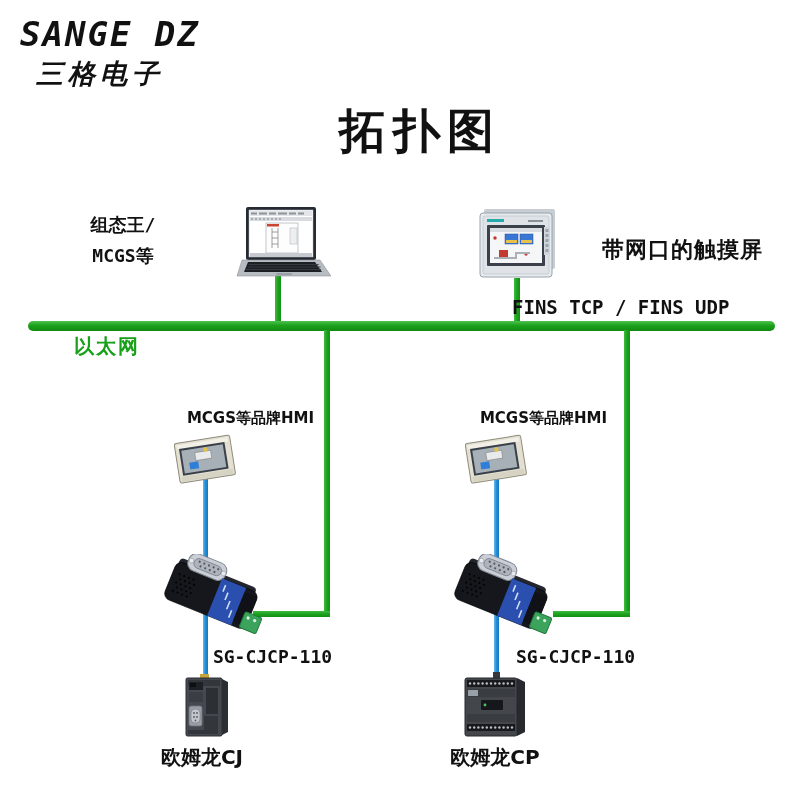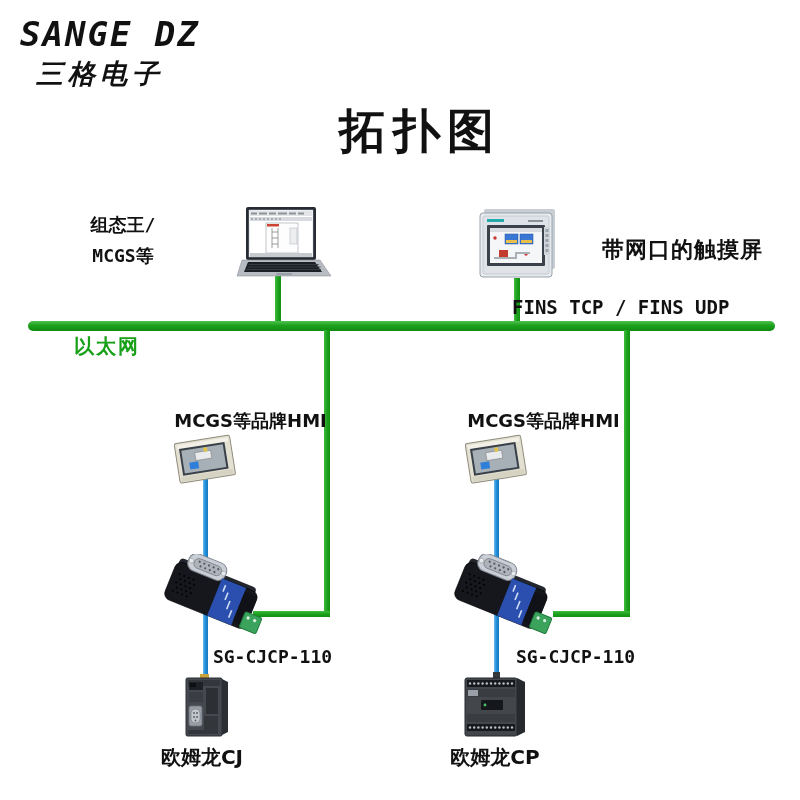--- a/index.html
+++ b/index.html
@@ -32,21 +32,21 @@
   .gline-h { height:6px; background:linear-gradient(180deg,#3fbc3f,#1da11d 50%,#129212); }
   .bline-v { width:5px; background:linear-gradient(90deg,#6db8ea,#2191dd 45%,#1877bd); }
 
   .eth-label { left:42px; top:333px; font-size:20px; font-weight:bold; color:#18a018; letter-spacing:2px;margin-left:32px; }
 
   .proto { top:296px; font-size:19px; font-weight:bold; white-space:nowrap;
            font-family:"DejaVu Sans Mono","DejaVu Sans",monospace; }
   .proto-left  { left:285px; }
   .proto-right { left:512px; }
 
-  .hmi-label { top:409px; width:165px; text-align:center; font-size:18px; font-weight:bold; white-space:nowrap; }
+  .hmi-label { top:409px; width:165px; text-align:center; font-size:15px; font-weight:bold; white-space:nowrap; }
   .hmi-label-left  { left:168px; }
   .hmi-label-right { left:461px; }
 
   .conv-label { top:646px; width:145px; text-align:center; font-size:18px; font-weight:bold;
                 font-family:"DejaVu Sans Mono","DejaVu Sans",monospace; white-space:nowrap; }
   .conv-label-left  { left:200px; }
   .conv-label-right { left:503px; }
 
   .plc-label { top:744px; width:140px; text-align:center; font-size:20px; font-weight:bold; white-space:nowrap; }
   .plc-label-left  { left:132px; }

